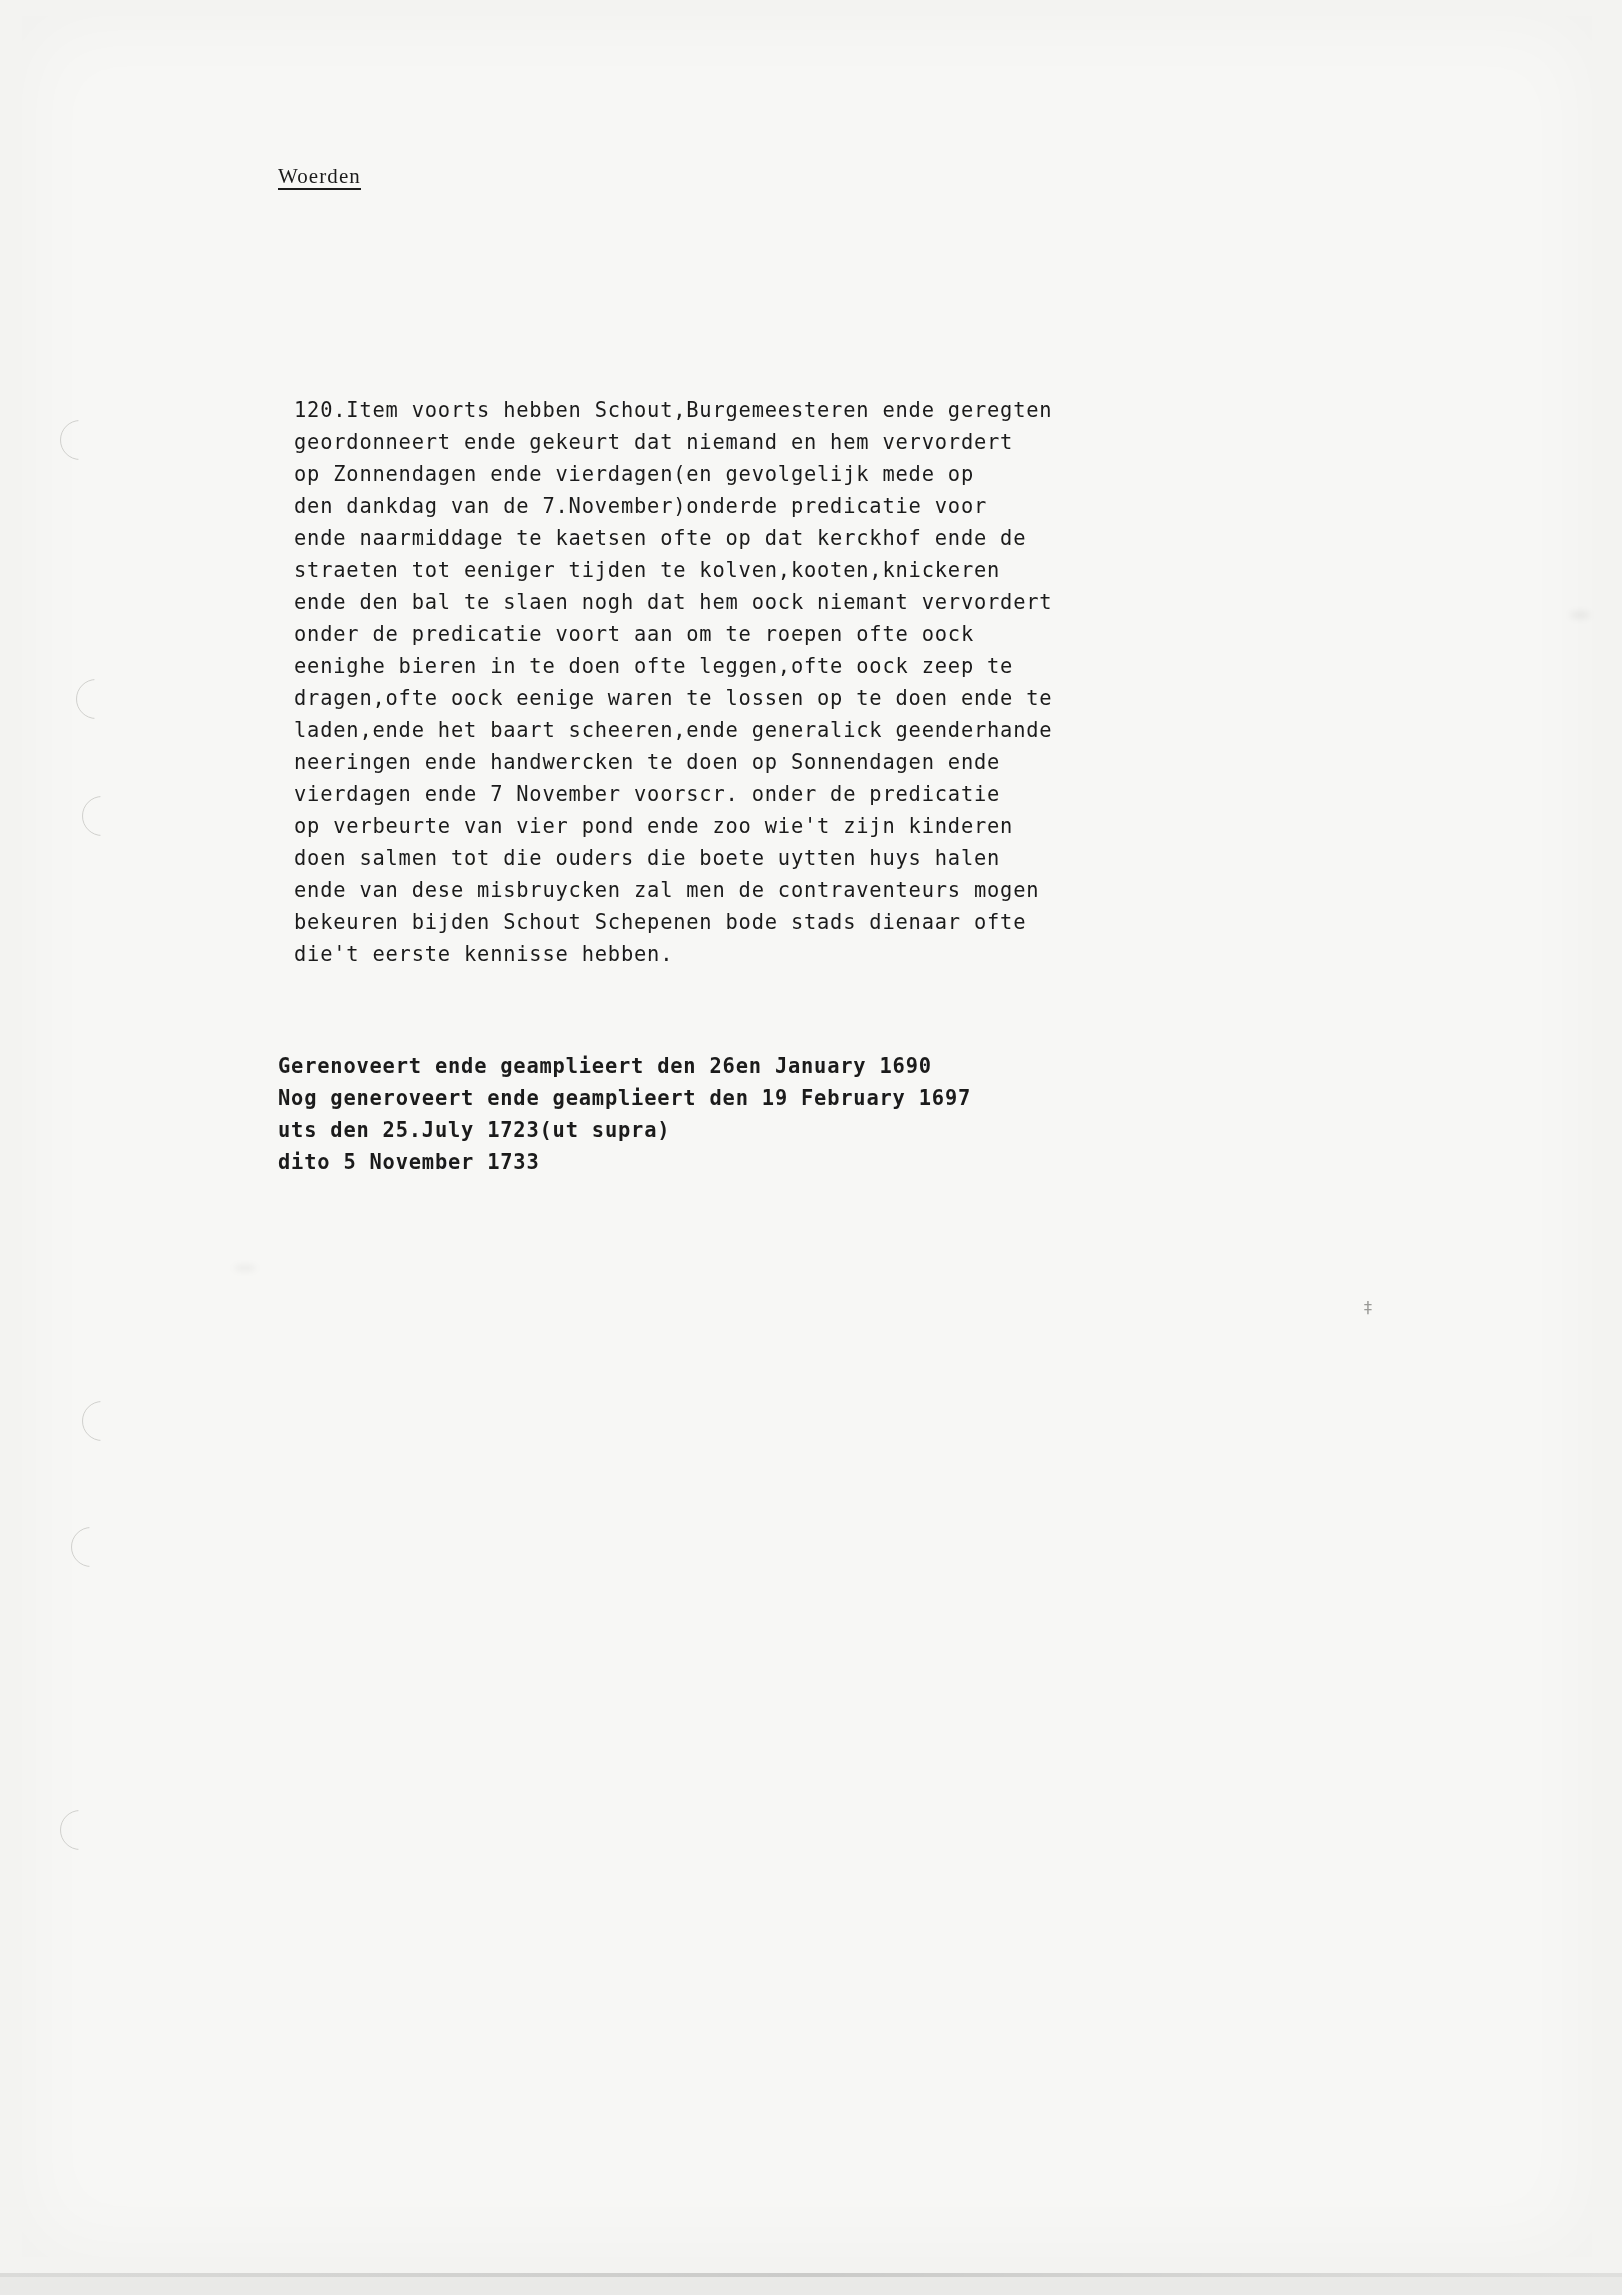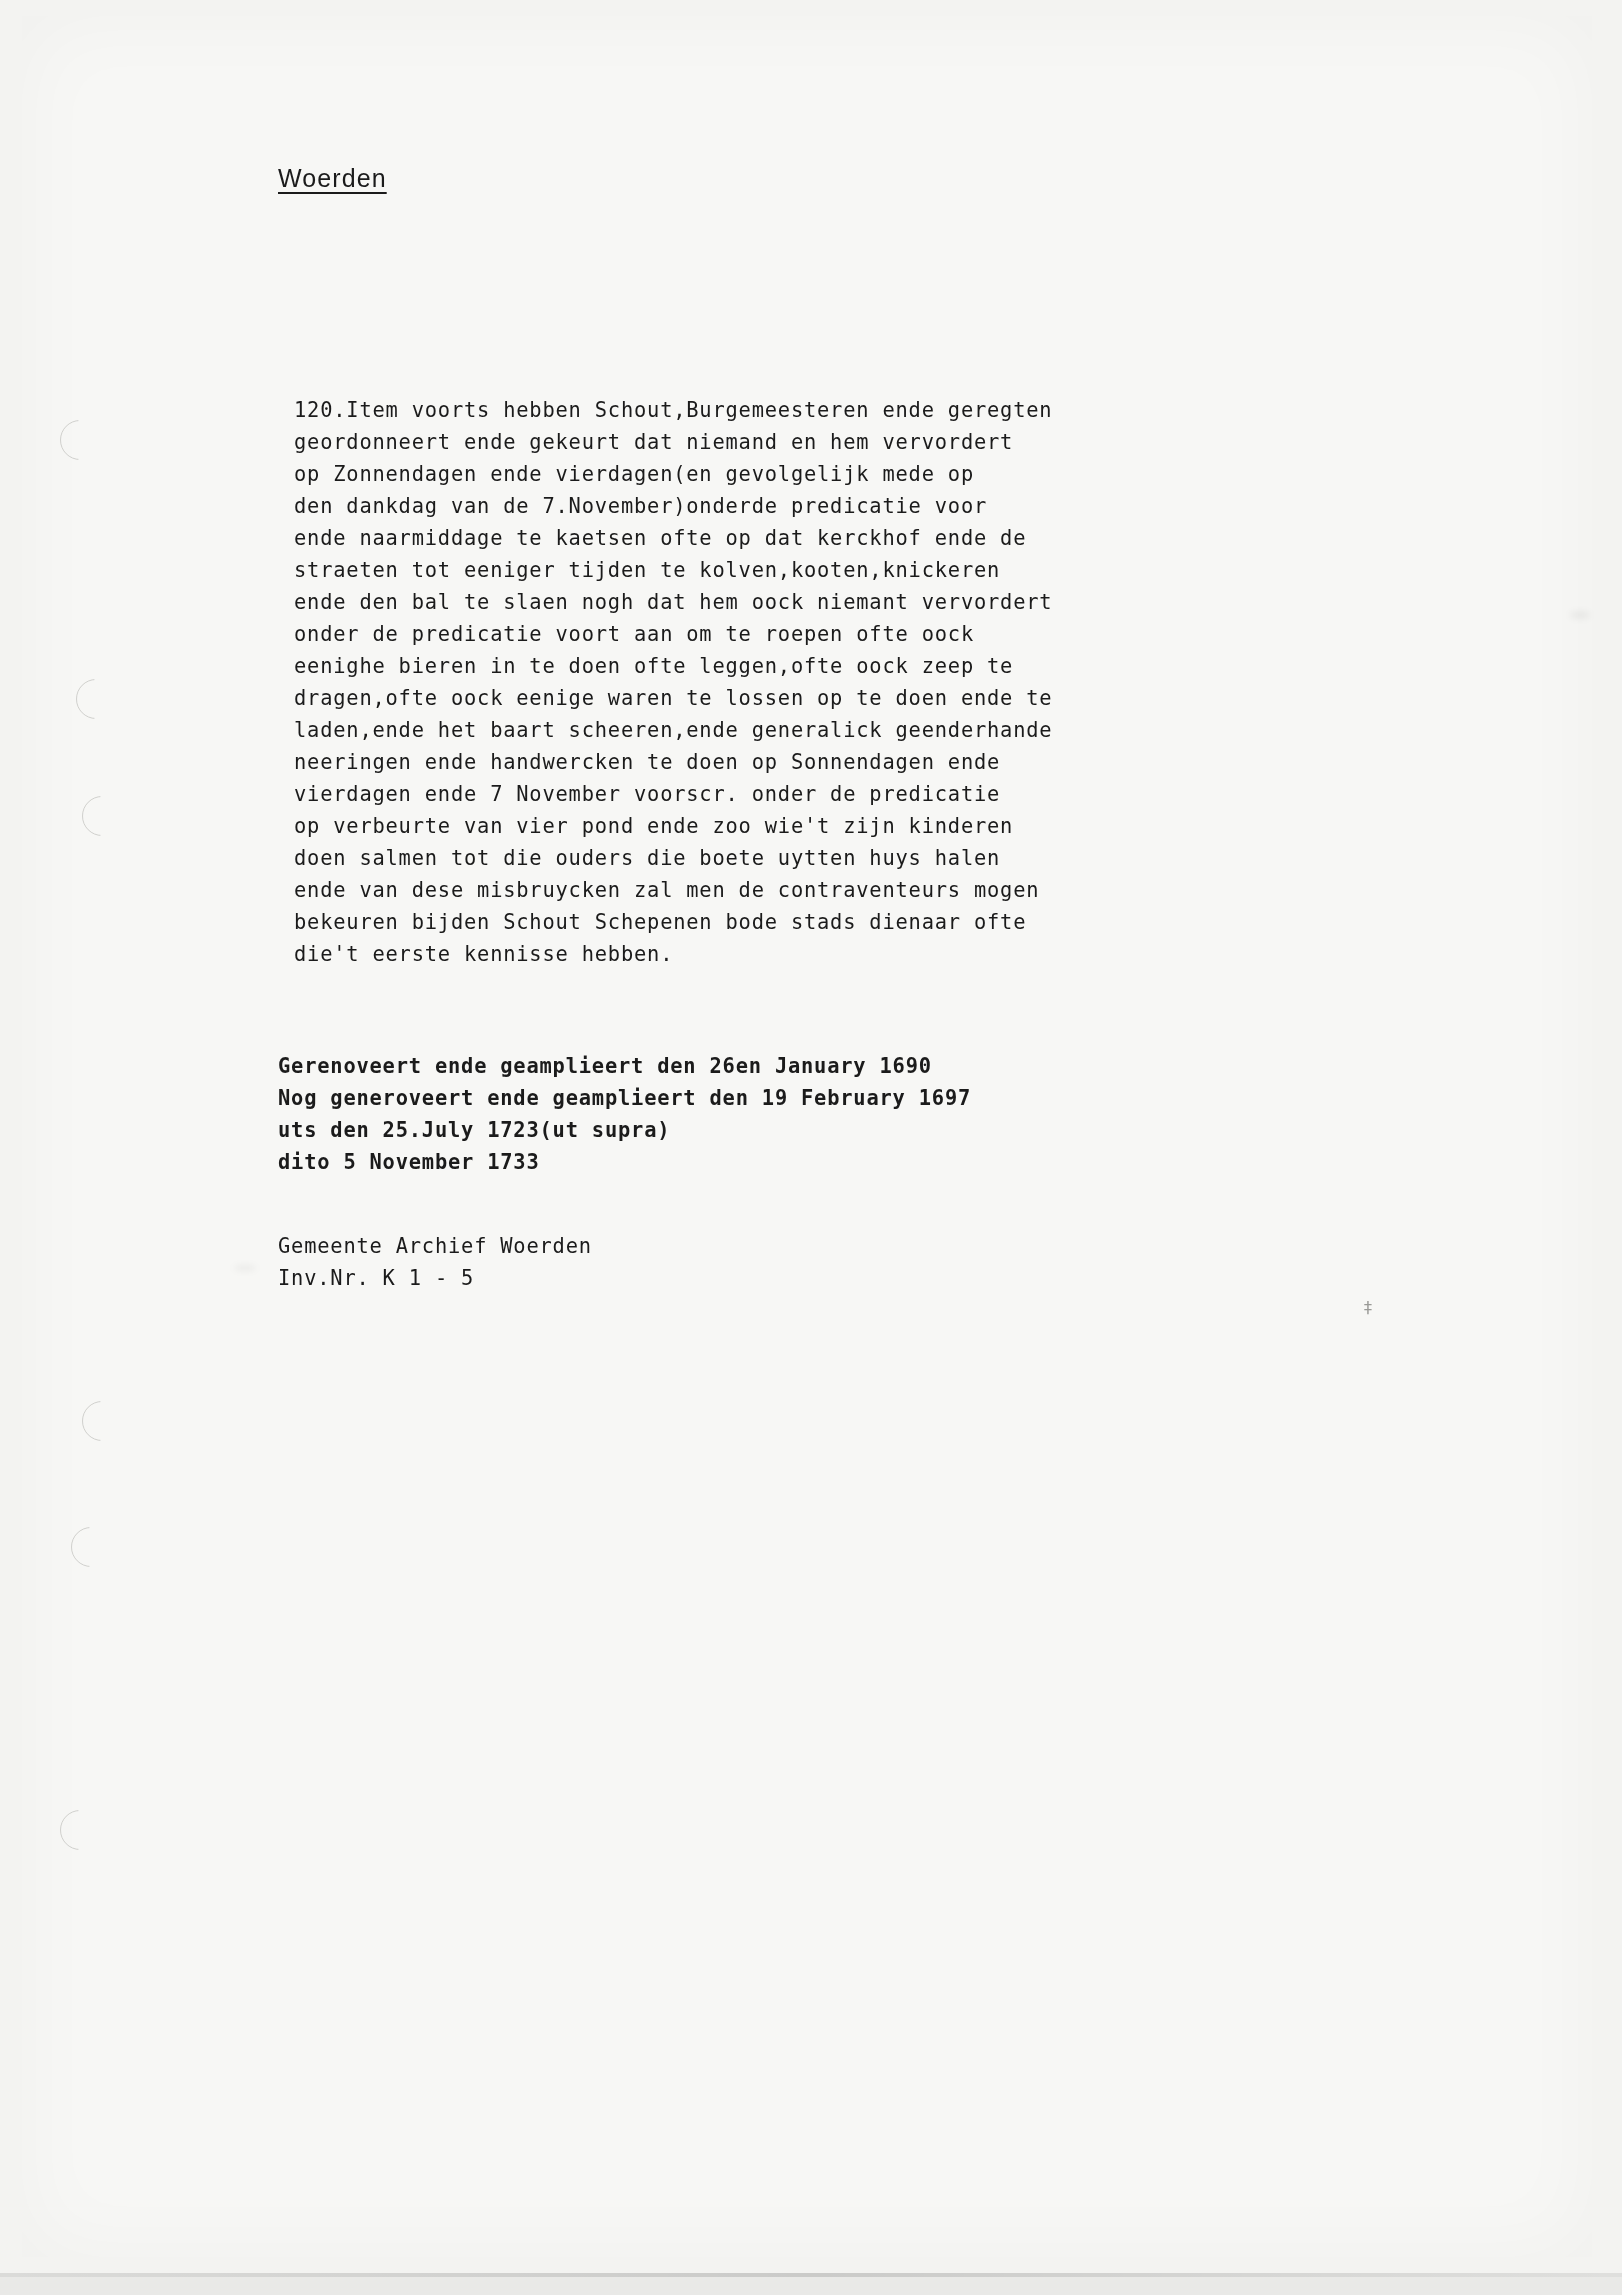--- a/index.html
+++ b/index.html
@@ -63,26 +63,26 @@
     width: 38px;
     height: 38px;
     clip-path: inset(0 54% 0 0);
     opacity: 0.85;
   }
 
   .title {
     position: absolute;
     left: 278px;
     top: 164px;
-    font-size: 25px;
+    font-size: 21px;
     letter-spacing: 1.1px;
     color: #1b1b1b;
     text-decoration: underline;
     text-underline-offset: 4.9px;
-    font-family: Liberation Sans, sans-serif;
+    font-family: Liberation Serif, serif;
   }
 
   .line-group {
     position: absolute;
     left: 278px;
     width: 1227px;
     white-space: pre-wrap;
     color: #1b1b1b;
     font-size: 20.4px;
     line-height: 32px;
@@ -147,21 +147,19 @@
 doen salmen tot die ouders die boete uytten huys halen
 ende van dese misbruycken zal men de contraventeurs mogen
 bekeuren bijden Schout Schepenen bode stads dienaar ofte
 die't eerste kennisse hebben.</div>
 
   <div class="line-group" id="amend-text">Gerenoveert ende geamplieert den 26en January 1690
 Nog generoveert ende geamplieert den 19 February 1697
 uts den 25.July 1723(ut supra)
 dito 5 November 1733</div>
 
-  <div class="line-group" id="archive-text">Gemeente Archief Woerden
-Inv.Nr. K 1 - 5</div>
 
   <div class="stray-mark" style="left:1363px; top:1298px;">‡</div>
 
   <div class="bottom-edge"></div>
   <div class="bottom-edge2"></div>
 </div>
 
 
 </body></html>

